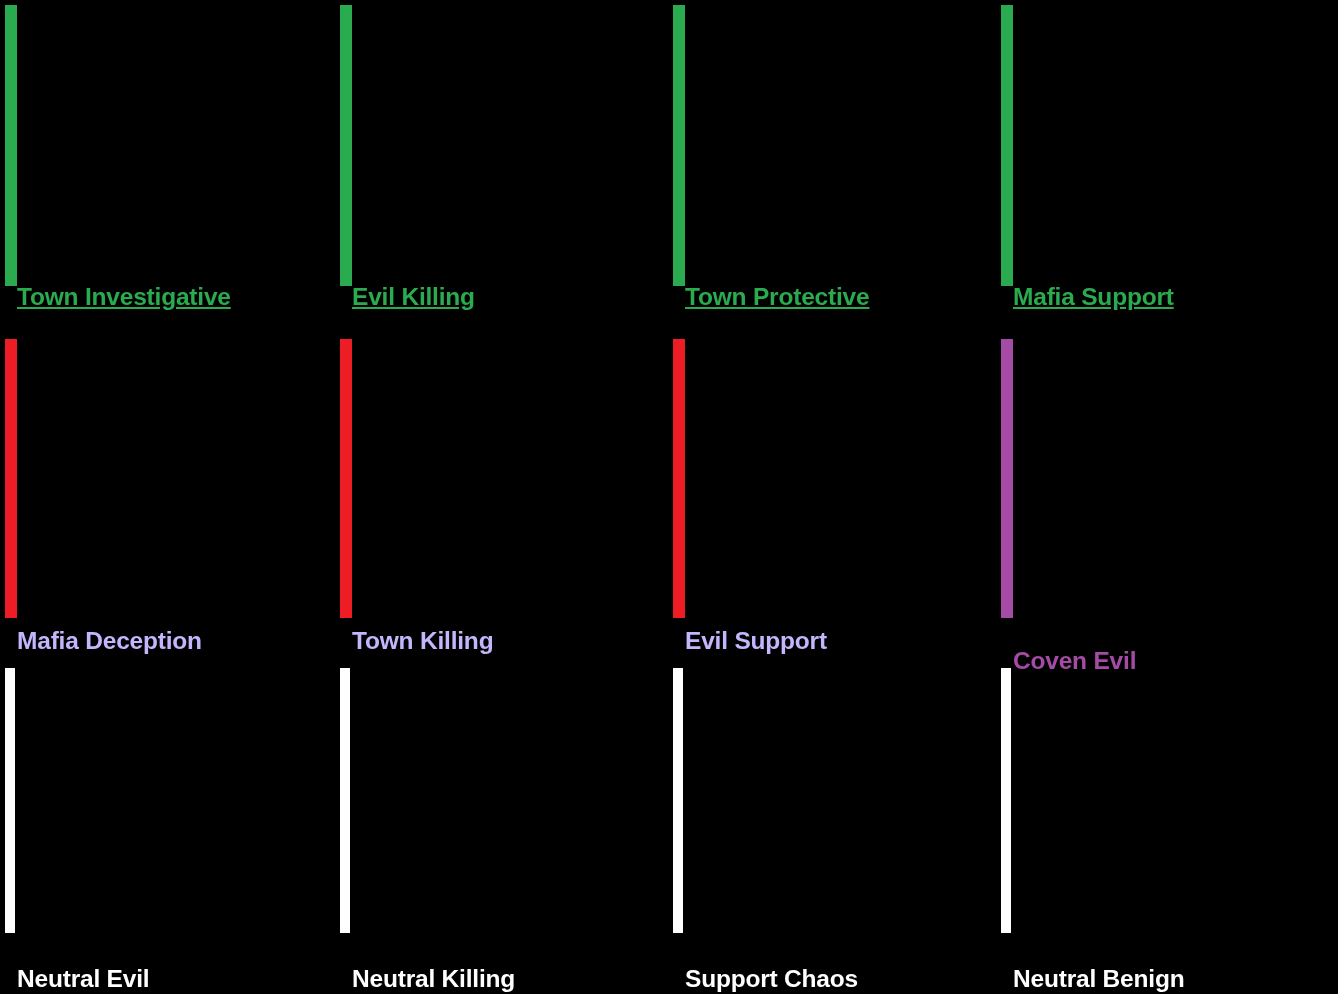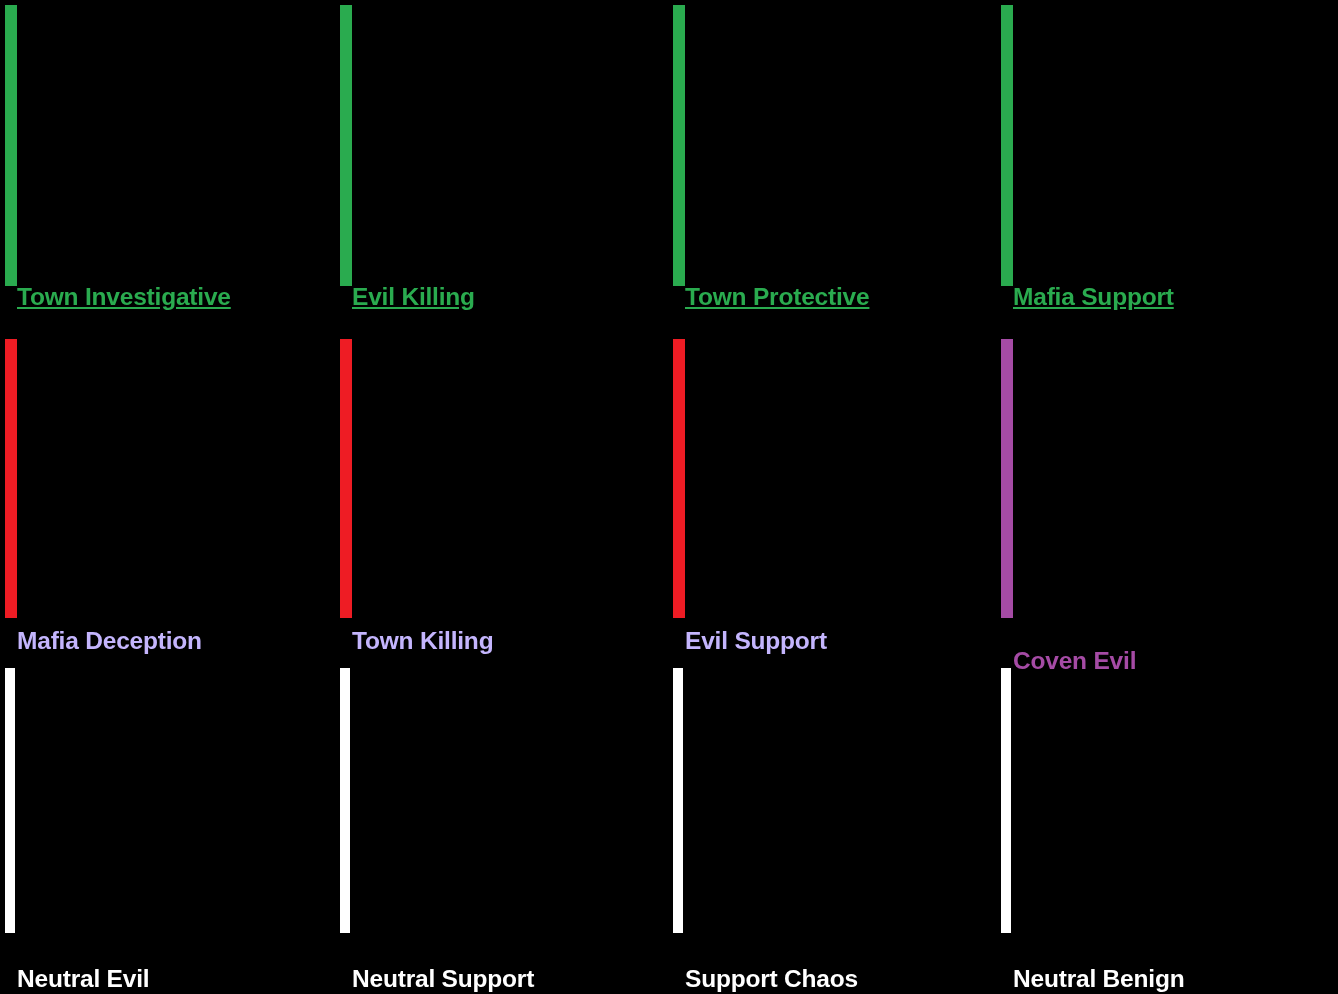--- a/index.html
+++ b/index.html
@@ -199,21 +199,21 @@
   </div>
 
   <div class="cell col1 row2 neutral">
     <div class="box">
       <ul class="roles">
         
         
         
       </ul>
     </div>
-    <div class="cat-label">Neutral Support</div>
+    <div class="cat-label">Neutral Killing</div>
   </div>
 
   <div class="cell col2 row2 neutral">
     <div class="box">
       <ul class="roles">
         
         
         
         
       </ul>

